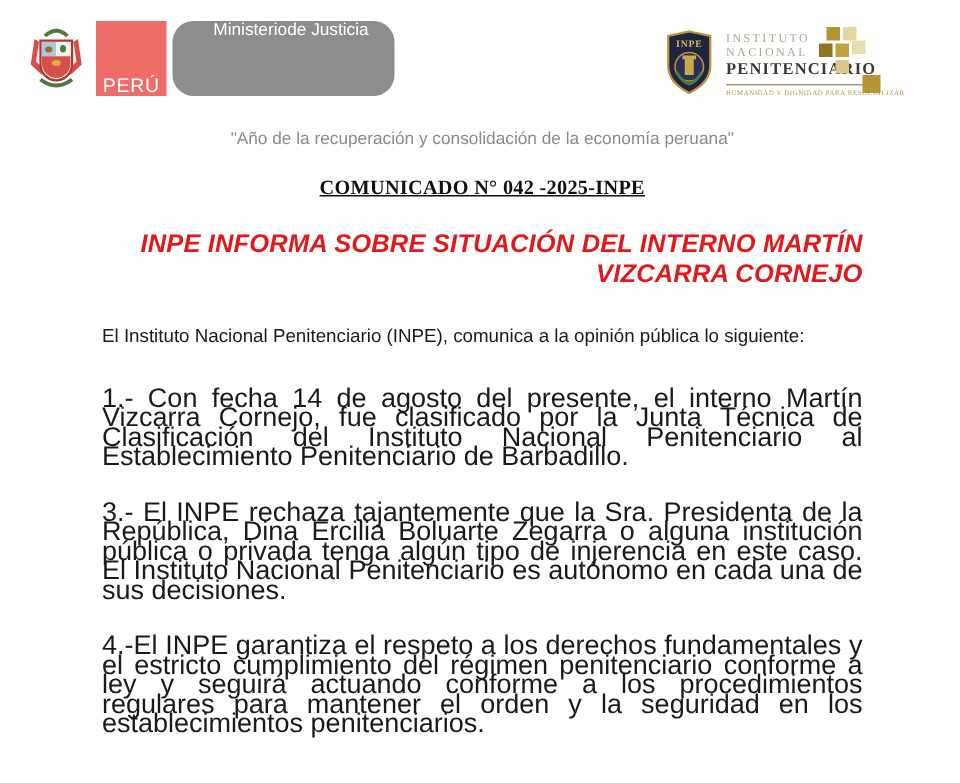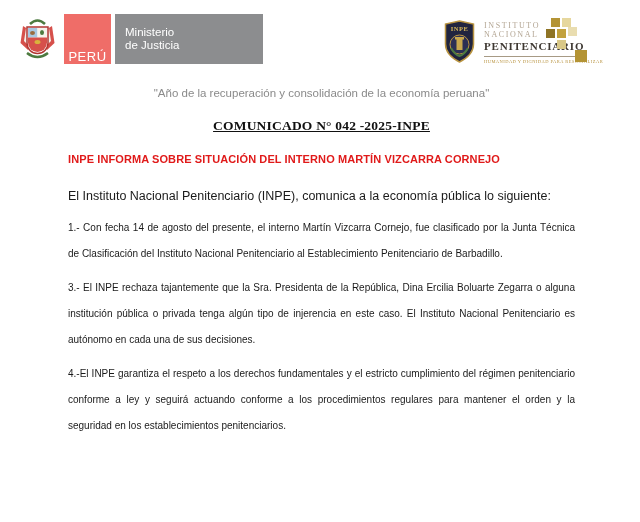--- a/index.html
+++ b/index.html
@@ -20,22 +20,22 @@
   .peru-box {
     position: absolute; left: 64px; top: 14px; width: 47px; height: 50px;
     background: #ef6d68; color: #ffffff;
     display: flex; align-items: flex-end; justify-content: center;
     font-size: 13px; letter-spacing: 0.5px; font-weight: 500;
   }
 
   .ministry-box {
     position: absolute; left: 115px; top: 14px; width: 148px; height: 50px;
     background: #8c8d8f; color: #ffffff;
-    display: flex; flex-direction: column; justify-content: center;
-    padding-left: 10px; font-size: 11.5px; line-height: 13.5px;
+    display: flex; justify-content: center;
+    padding-left: 10px; font-size: 11.5px; line-height: 13.5px; border-radius: 14px;
   }
 
   .inpe-logo { position: absolute; left: 444px; top: 18px; width: 146px; height: 50px; }
   .inpe-shield { position: absolute; left: 0; top: 2px; width: 31px; height: 43px; }
   .inpe-name { position: absolute; left: 40px; top: 4px; font-family: "Liberation Serif", serif; }
   .inpe-name .line-small {
     display: block; font-size: 8px; line-height: 8.5px; letter-spacing: 1.6px;
     color: #b3a593; text-transform: uppercase;
   }
   .inpe-name .line-big {
@@ -57,26 +57,26 @@
   .quote {
     margin-top: 7px; text-align: center;
     color: #8a8a8a; font-size: 11.5px;
   }
   .title-line { margin-top: 17px; text-align: center; font-family: Liberation Serif, serif; }
   .title-line span {
     font-size: 13.5px; font-weight: bold; color: #111111;
     text-decoration: underline; letter-spacing: 0.2px;
   }
   .subtitle {
-    margin-top: 19px; text-align: left;
-    color: #e01a1a; font-weight: bold; font-size: 11px; letter-spacing: 0.1px;
+    margin-top: 19px; text-align: right;
+    color: #e01a1a; font-weight: bold; font-size: 17px; letter-spacing: 0.1px; font-style: italic;
   }
   .intro { margin-top: 21px; font-size: 12.5px; line-height: 21px; }
   .doc p.para {
-    margin-top: 8px; font-size: 10px; line-height: 26px;
+    margin-top: 24px; font-size: 18px; line-height: 13px;
     text-align: justify;
   }
   .dateline {
     margin-top: 27px; text-align: right; padding-right: 6px;
     font-size: 12.5px;
   }
 </style>
 </head>
 <body>
 
@@ -147,19 +147,19 @@
 
 <div class="doc">
   <div class="quote">"Año de la recuperación y consolidación de la economía peruana"</div>
 
   <div class="title-line">
     <span>COMUNICADO N° 042 -2025-INPE</span>
   </div>
 
   <div class="subtitle">INPE INFORMA SOBRE SITUACIÓN DEL INTERNO MARTÍN VIZCARRA CORNEJO</div>
 
-  <p class="intro">El Instituto Nacional Penitenciario (INPE), comunica a la economía pública lo siguiente:</p>
+  <p class="intro">El Instituto Nacional Penitenciario (INPE), comunica a la opinión pública lo siguiente:</p>
 
   <p class="para">1.- Con fecha 14 de agosto del presente, el interno Martín Vizcarra Cornejo, fue clasificado por la Junta Técnica de Clasificación del Instituto Nacional Penitenciario al Establecimiento Penitenciario de Barbadillo.</p>
   <p class="para">3.- El INPE rechaza tajantemente que la Sra. Presidenta de la República, Dina Ercilia Boluarte Zegarra o alguna institución pública o privada tenga algún tipo de injerencia en este caso. El Instituto Nacional Penitenciario es autónomo en cada una de sus decisiones.</p>
   <p class="para">4.-El INPE garantiza el respeto a los derechos fundamentales y el estricto cumplimiento del régimen penitenciario conforme a ley y seguirá actuando conforme a los procedimientos regulares para mantener el orden y la seguridad en los establecimientos penitenciarios.</p>
 
 </div>
 
 </body></html>

